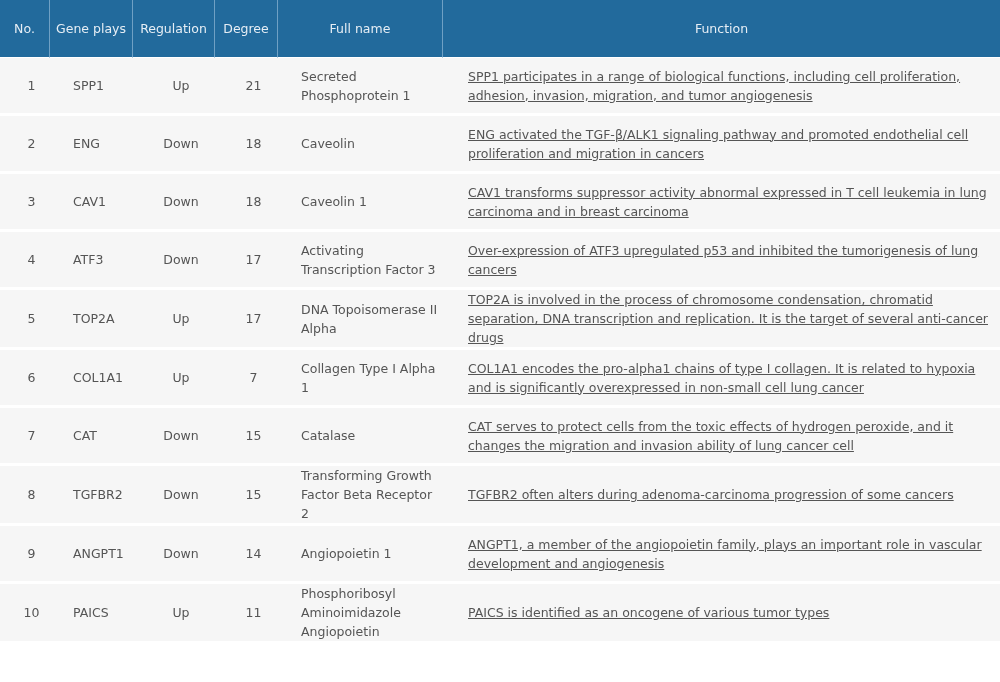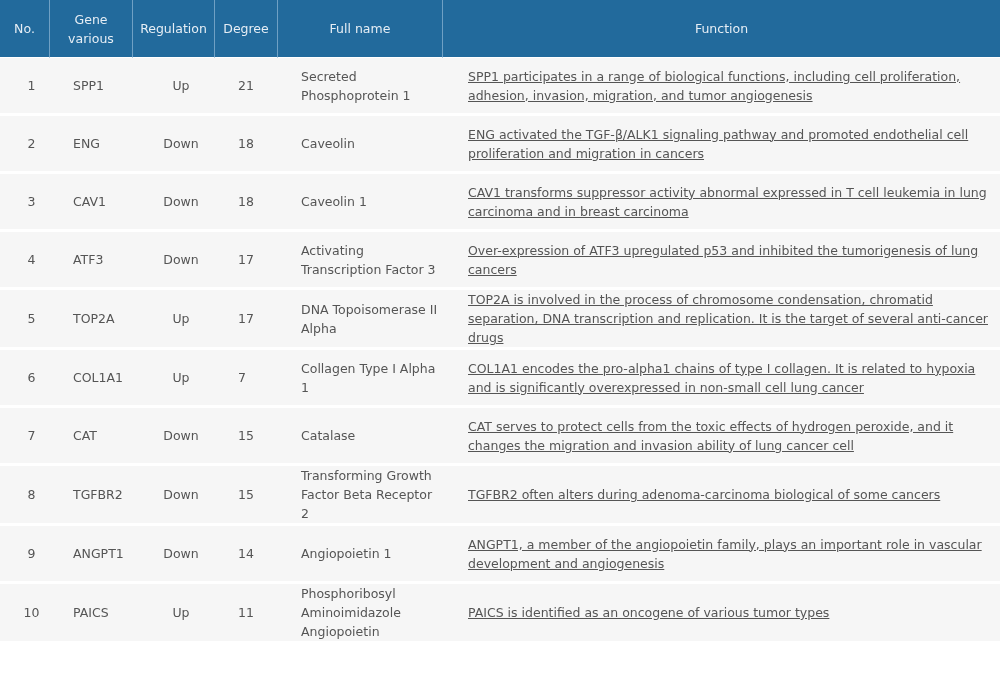--- a/index.html
+++ b/index.html
@@ -13,40 +13,40 @@
     border-left: 1px solid #6fa0c4; border-bottom: 1px solid #ffffff;
   }
   thead th:first-child { border-left: none; margin-left: 47px; }
   tbody td {
     background: #f6f6f6; color: #555555; font-size: 12.5px; line-height: 19px;
     height: 55px; padding: 0 8px; border-bottom: 3px solid #ffffff; vertical-align: middle;
   }
   td.no { text-align: center; padding: 0 0 0 14px; }
   td.sym { padding-left: 24px; }
   td.reg { padding-left: 24px; text-align: center; }
-  td.deg { padding-left: 24px; }
+  td.deg { text-align: center; padding-left: 24px; }
   td.full { padding-left: 24px; padding-right: 4px; }
   td.func { padding-left: 26px; padding-right: 5px; text-decoration: underline; }
 </style>
 </head>
 <body>
 
 <table>
   <colgroup>
     <col class="c1">
       <col class="c2">
       <col class="c3">
       <col class="c4">
       <col class="c5">
       <col class="c6">
   </colgroup>
   <thead>
     <tr>
       <th>No.</th>
-      <th>Gene various</th>
+      <th>Gene plays</th>
       <th>Regulation</th>
       <th>Degree</th>
       <th>Full name</th>
       <th>Function</th>
     </tr>
   </thead>
   <tbody>
     <tr>
       <td class="no">1</td>
       <td class="sym">SPP1</td>
@@ -102,21 +102,21 @@
       <td class="deg">15</td>
       <td class="full">Catalase</td>
       <td class="func">CAT serves to protect cells from the toxic effects of hydrogen peroxide, and it changes the migration and invasion ability of lung cancer cell</td>
     </tr>
     <tr>
       <td class="no">8</td>
       <td class="sym">TGFBR2</td>
       <td class="reg">Down</td>
       <td class="deg">15</td>
       <td class="full">Transforming Growth Factor Beta Receptor 2</td>
-      <td class="func">TGFBR2 often alters during adenoma-carcinoma biological of some cancers</td>
+      <td class="func">TGFBR2 often alters during adenoma-carcinoma progression of some cancers</td>
     </tr>
     <tr>
       <td class="no">9</td>
       <td class="sym">ANGPT1</td>
       <td class="reg">Down</td>
       <td class="deg">14</td>
       <td class="full">Angiopoietin 1</td>
       <td class="func">ANGPT1, a member of the angiopoietin family, plays an important role in vascular development and angiogenesis</td>
     </tr>
     <tr>

